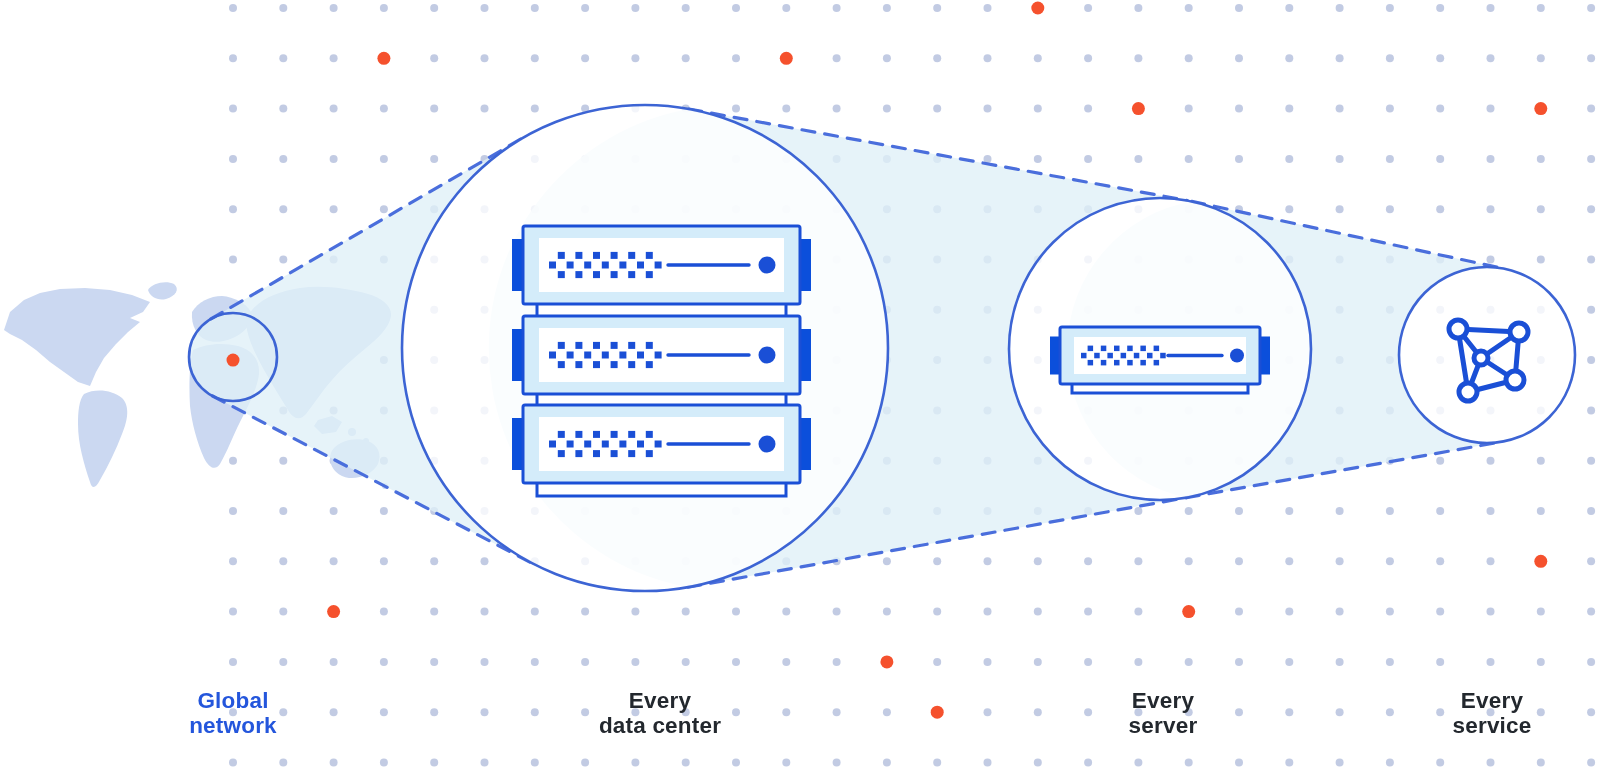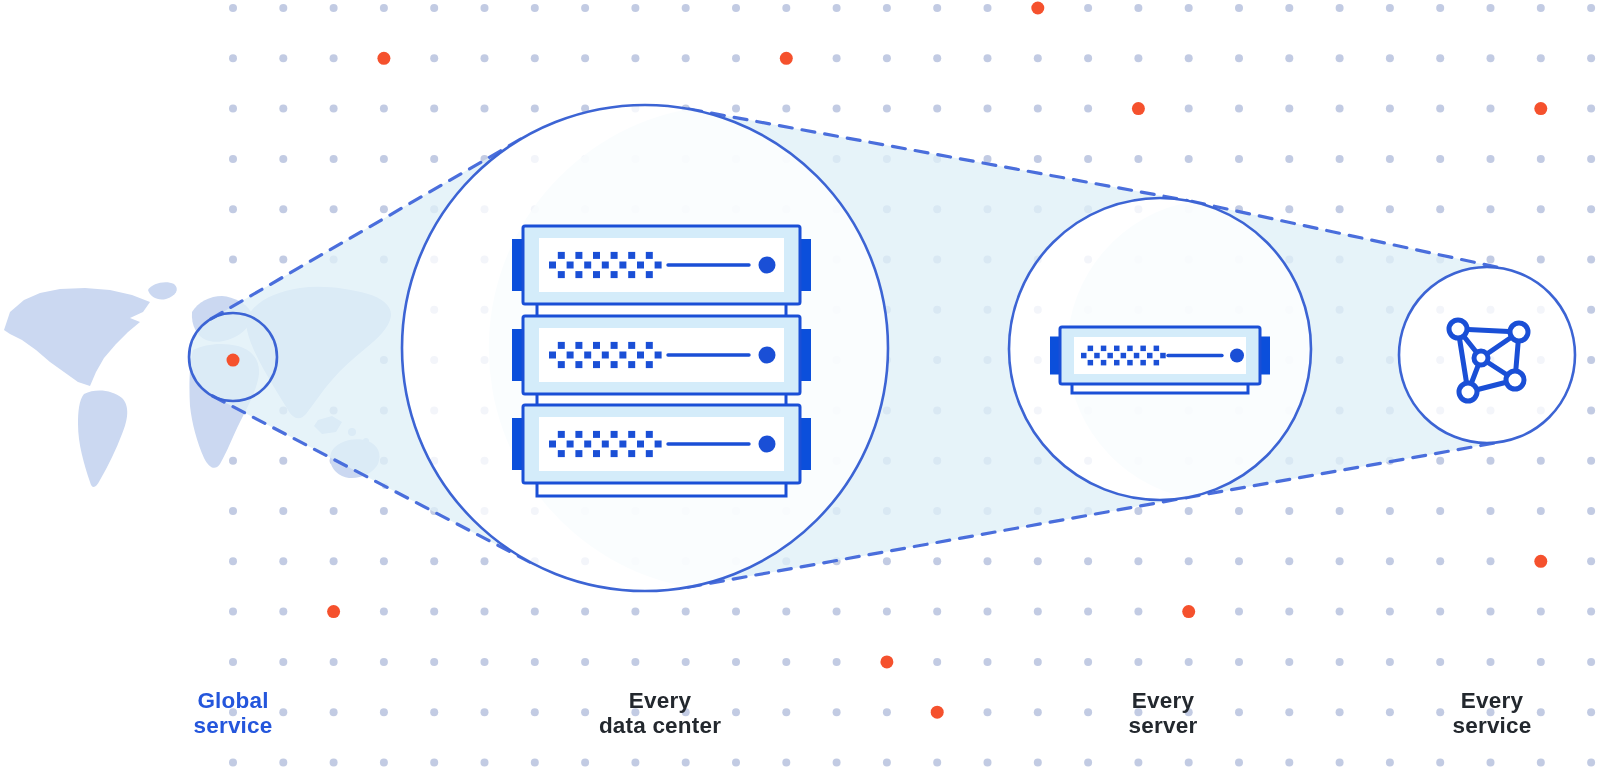--- a/index.html
+++ b/index.html
@@ -627,20 +627,20 @@
         <circle cx="233.0" cy="360.1" r="6.5" fill="#f5512d" opacity="1"></circle>
         <circle cx="1540.8" cy="561.3" r="6.5" fill="#f5512d" opacity="1"></circle>
         <circle cx="333.6" cy="611.6" r="6.5" fill="#f5512d" opacity="1"></circle>
         <circle cx="1188.7" cy="611.6" r="6.5" fill="#f5512d" opacity="1"></circle>
         <circle cx="886.9" cy="661.9" r="6.5" fill="#f5512d" opacity="1"></circle>
         <circle cx="937.2" cy="712.2" r="6.5" fill="#f5512d" opacity="1"></circle>
       </g>
 </svg>
 
   <div class="label blue" style="left:233px">Global
-service</div>
+network</div>
   <div class="label" style="left:660px">Every
 data center</div>
   <div class="label" style="left:1163px">Every
 server</div>
   <div class="label" style="left:1492px">Every
 service</div>
 </div>
 
 </body></html>

